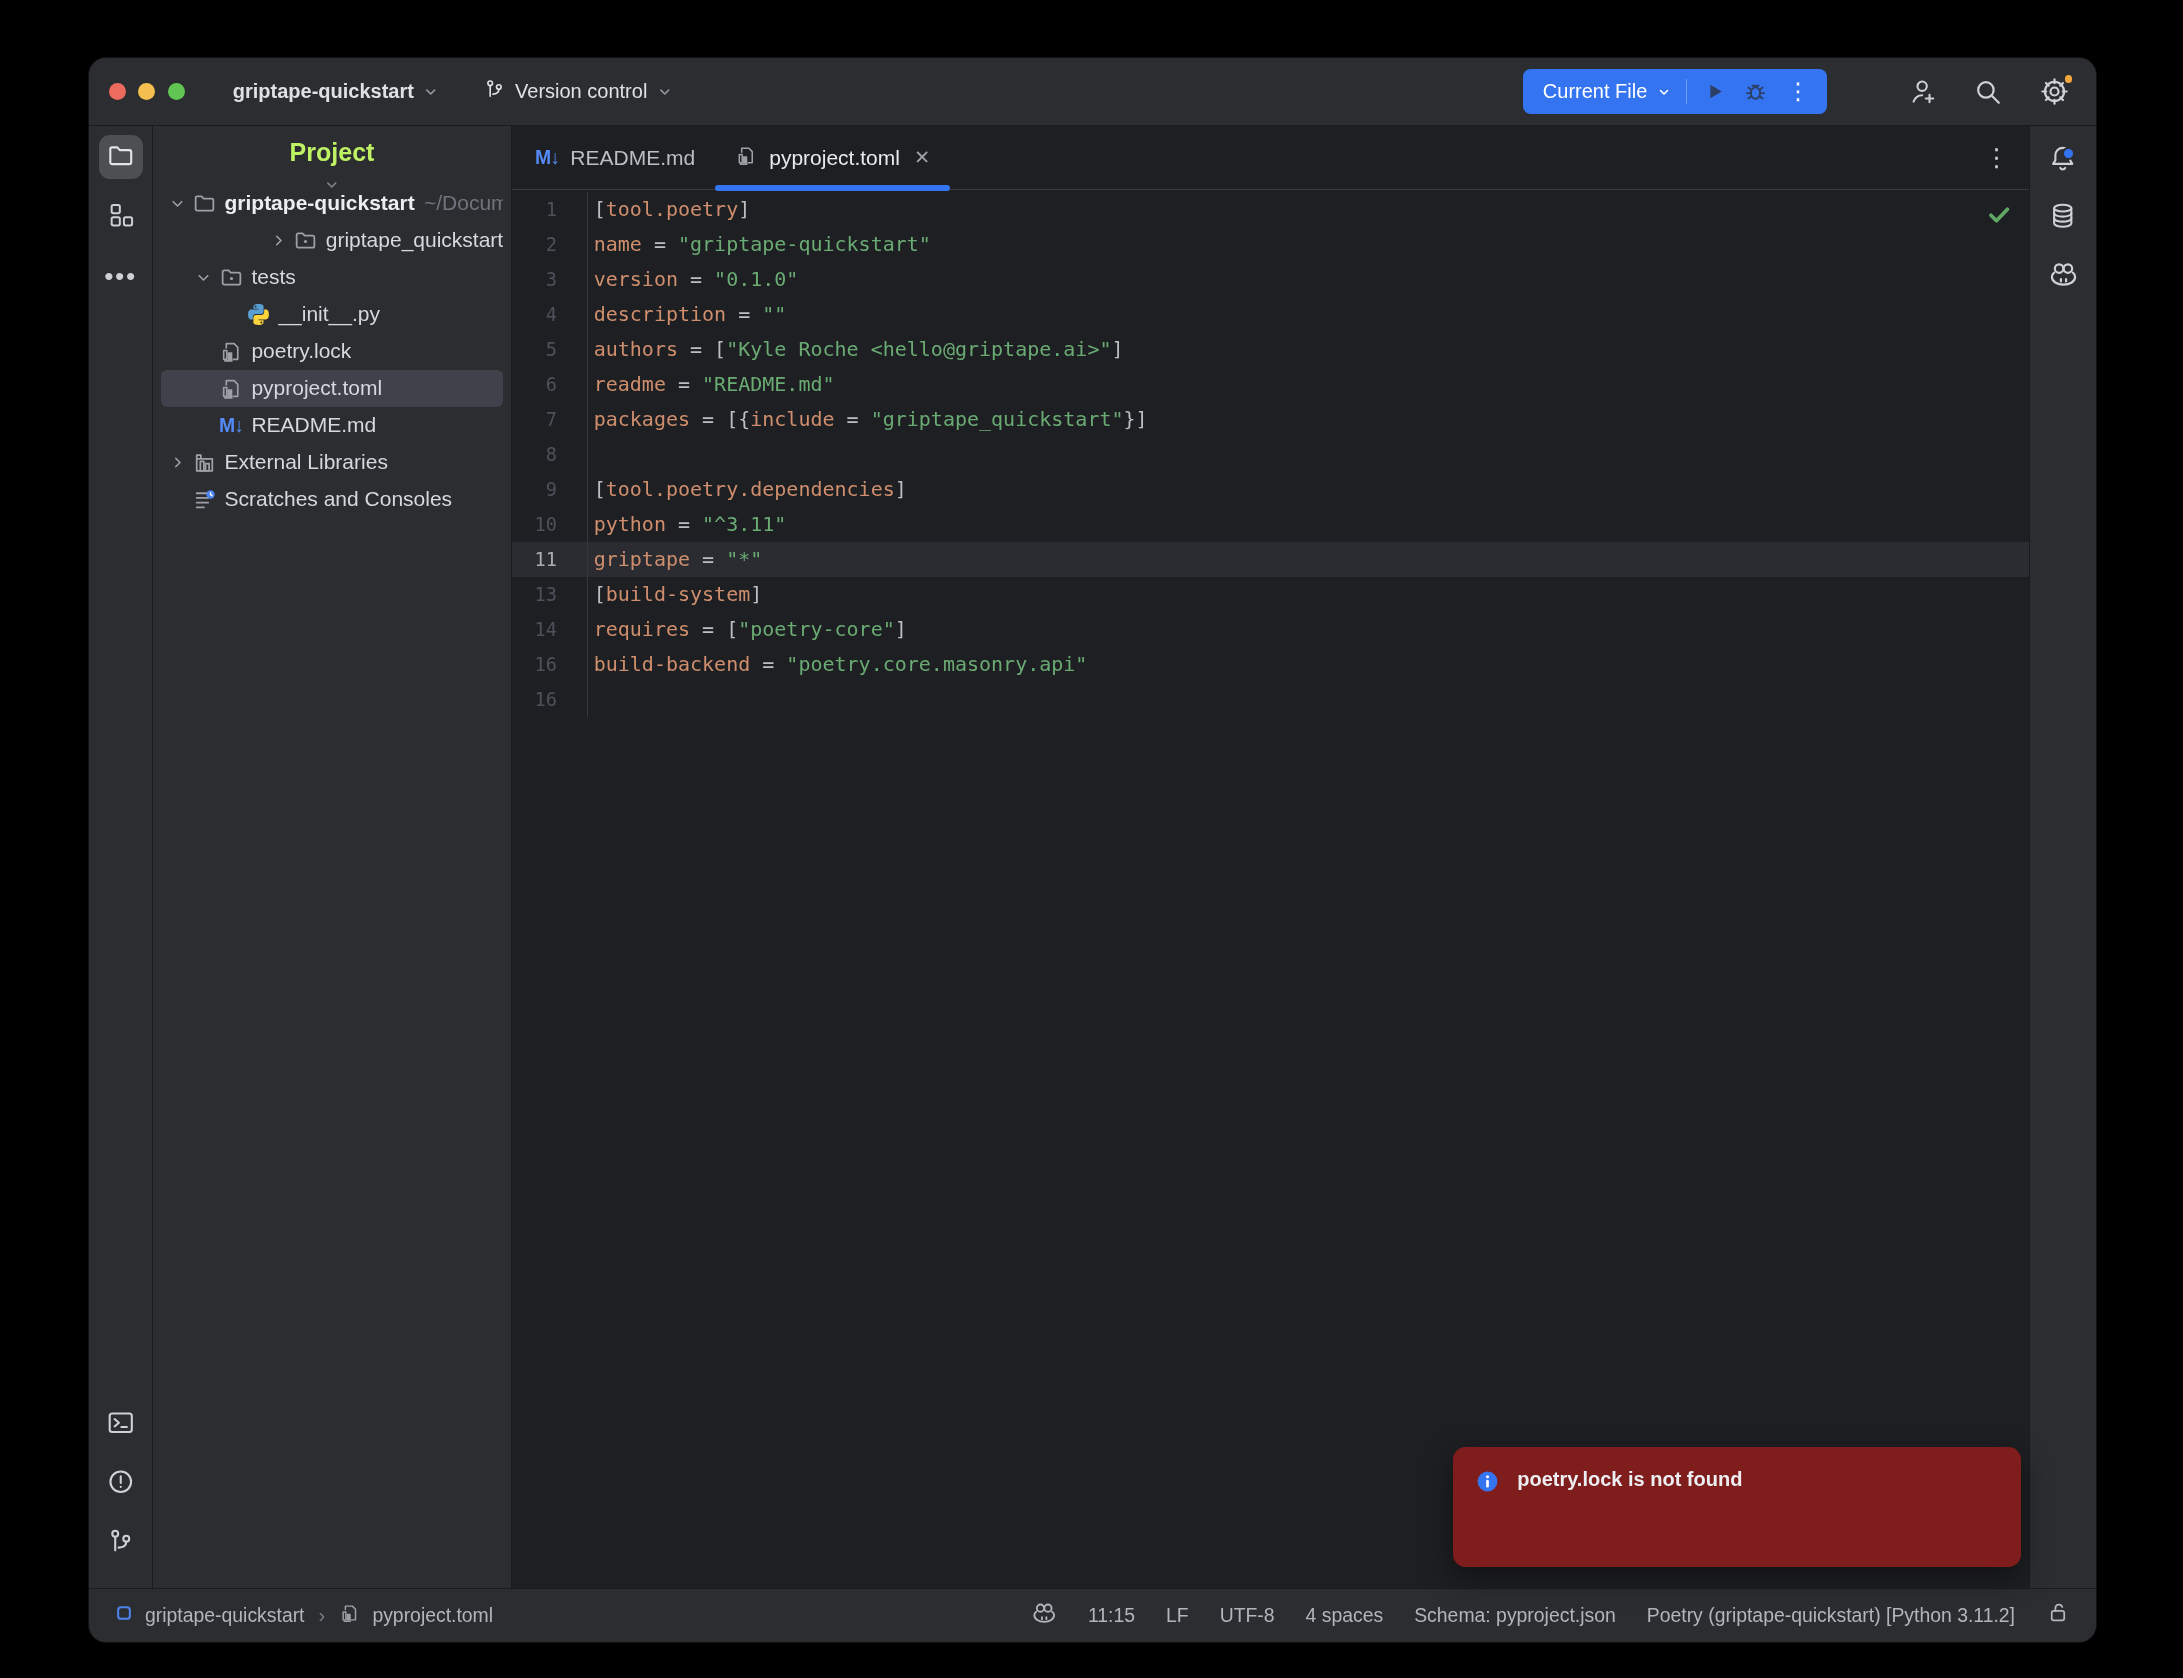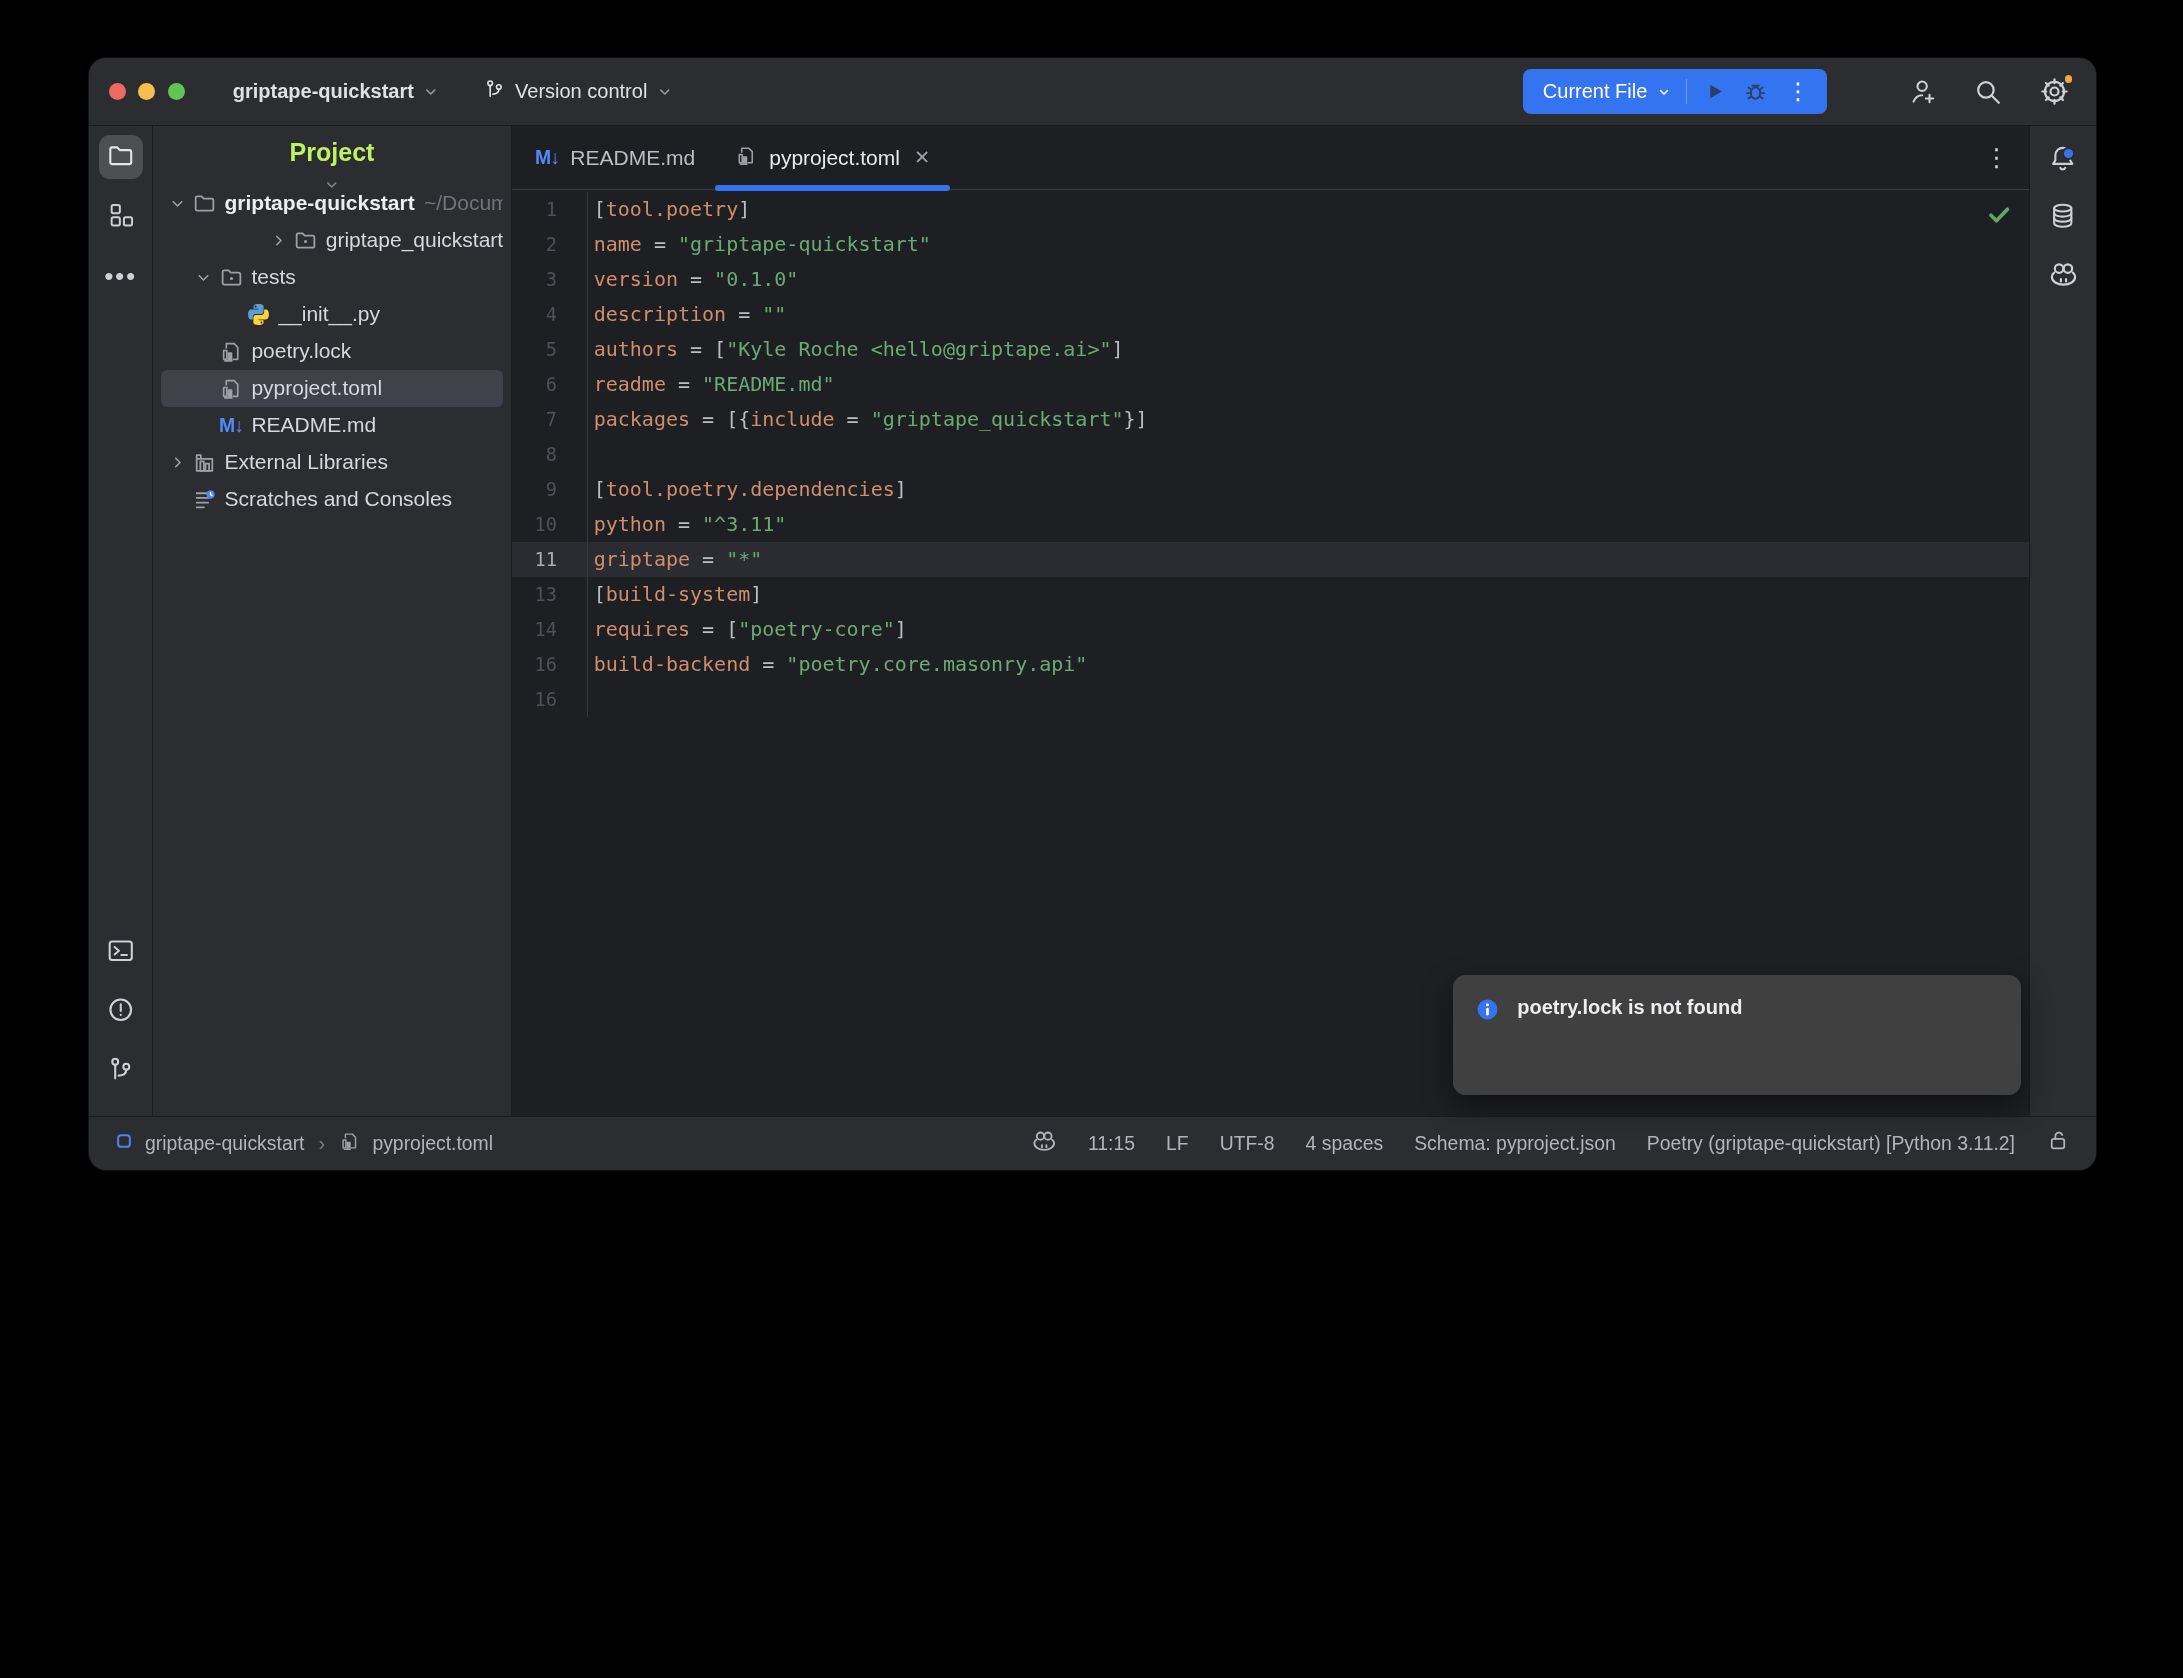--- a/index.html
+++ b/index.html
@@ -1,19 +1,19 @@
 <!DOCTYPE html>
 <html style="font-size:12.4px"><head>
 <meta charset="utf-8">
 <style>
   * { margin:0; padding:0; box-sizing:border-box; }
   html,body { width:2183px; height:1678px; background:#000; overflow:hidden;
     font-family:"Liberation Sans", sans-serif; -webkit-font-smoothing:antialiased; }
 
-  .window { position:absolute; left:89px; top:58px; width:2007px; height:1112px;
+  .window { position:absolute; left:89px; top:58px; width:2007px; height:1584px;
     background:#1e1f22; border-radius:17px; overflow:hidden; display:flex; flex-direction:column;
     box-shadow:0 0 0 0.8px rgba(255,255,255,.09), 0 39px 93px rgba(0,0,0,.7); }
 
   
   .titlebar { height:68px; flex:0 0 auto; background:#2b2d30; border-bottom:0.8px solid #1a1b1e;
     display:flex; align-items:center; padding:0 26.4px 0 20px; }
   .lights { display:flex; gap:12.4px; align-items:center; }
   .light { width:17px; height:17px; border-radius:50%; }
   .tb-widget { display:flex; align-items:center; gap:9.3px; color:#dfe1e5; font-size:20px; cursor:default; }
   .tb-project { margin-left:48px; font-weight:700; }
@@ -78,21 +78,21 @@
   .ln { width:45px; flex:0 0 auto; text-align:right; color:#4d515a; font-size:18.6px;
     font-family:"DejaVu Sans Mono", monospace; }
   .line.current .ln { color:#a9adb5; }
   .lc { flex:1; border-left:0.8px solid #35373c; margin-left:29.5px; padding-left:6.2px; white-space:pre; height:100%;
     display:flex; align-items:center; }
   .tk-k { color:#cf8e6d; }
   .tk-s { color:#6aab73; }
   .tk-p { color:#bcbec4; }
 
   
-  .notif { position:absolute; right:7.8px; bottom:21px; width:568px; min-height:120px; background:#404040;
+  .notif { position:absolute; right:7.8px; bottom:21px; width:568px; min-height:120px; background:#7f1d1d;
     border-radius:12.4px; padding:18.6px 22px; display:flex; gap:17px;
     box-shadow:0 11px 31px rgba(0,0,0,.45); }
   .notif-title { color:#eceef1; font-size:20px; font-weight:700; line-height:26.4px; }
   .notif-body { color:#dfe1e5; font-size:21px; line-height:30px; margin-top:4.7px; width:458px; }
   .notif-body .lnk { color:#548af7; }
 
   
   .statusbar { height:54px; flex:0 0 auto; background:#2b2d30; border-top:0.8px solid #1a1b1e;
     display:flex; align-items:center; padding:0 25px; color:#b2b5bc; font-size:19.4px; }
   .sb-left { display:flex; align-items:center; gap:11px; }

